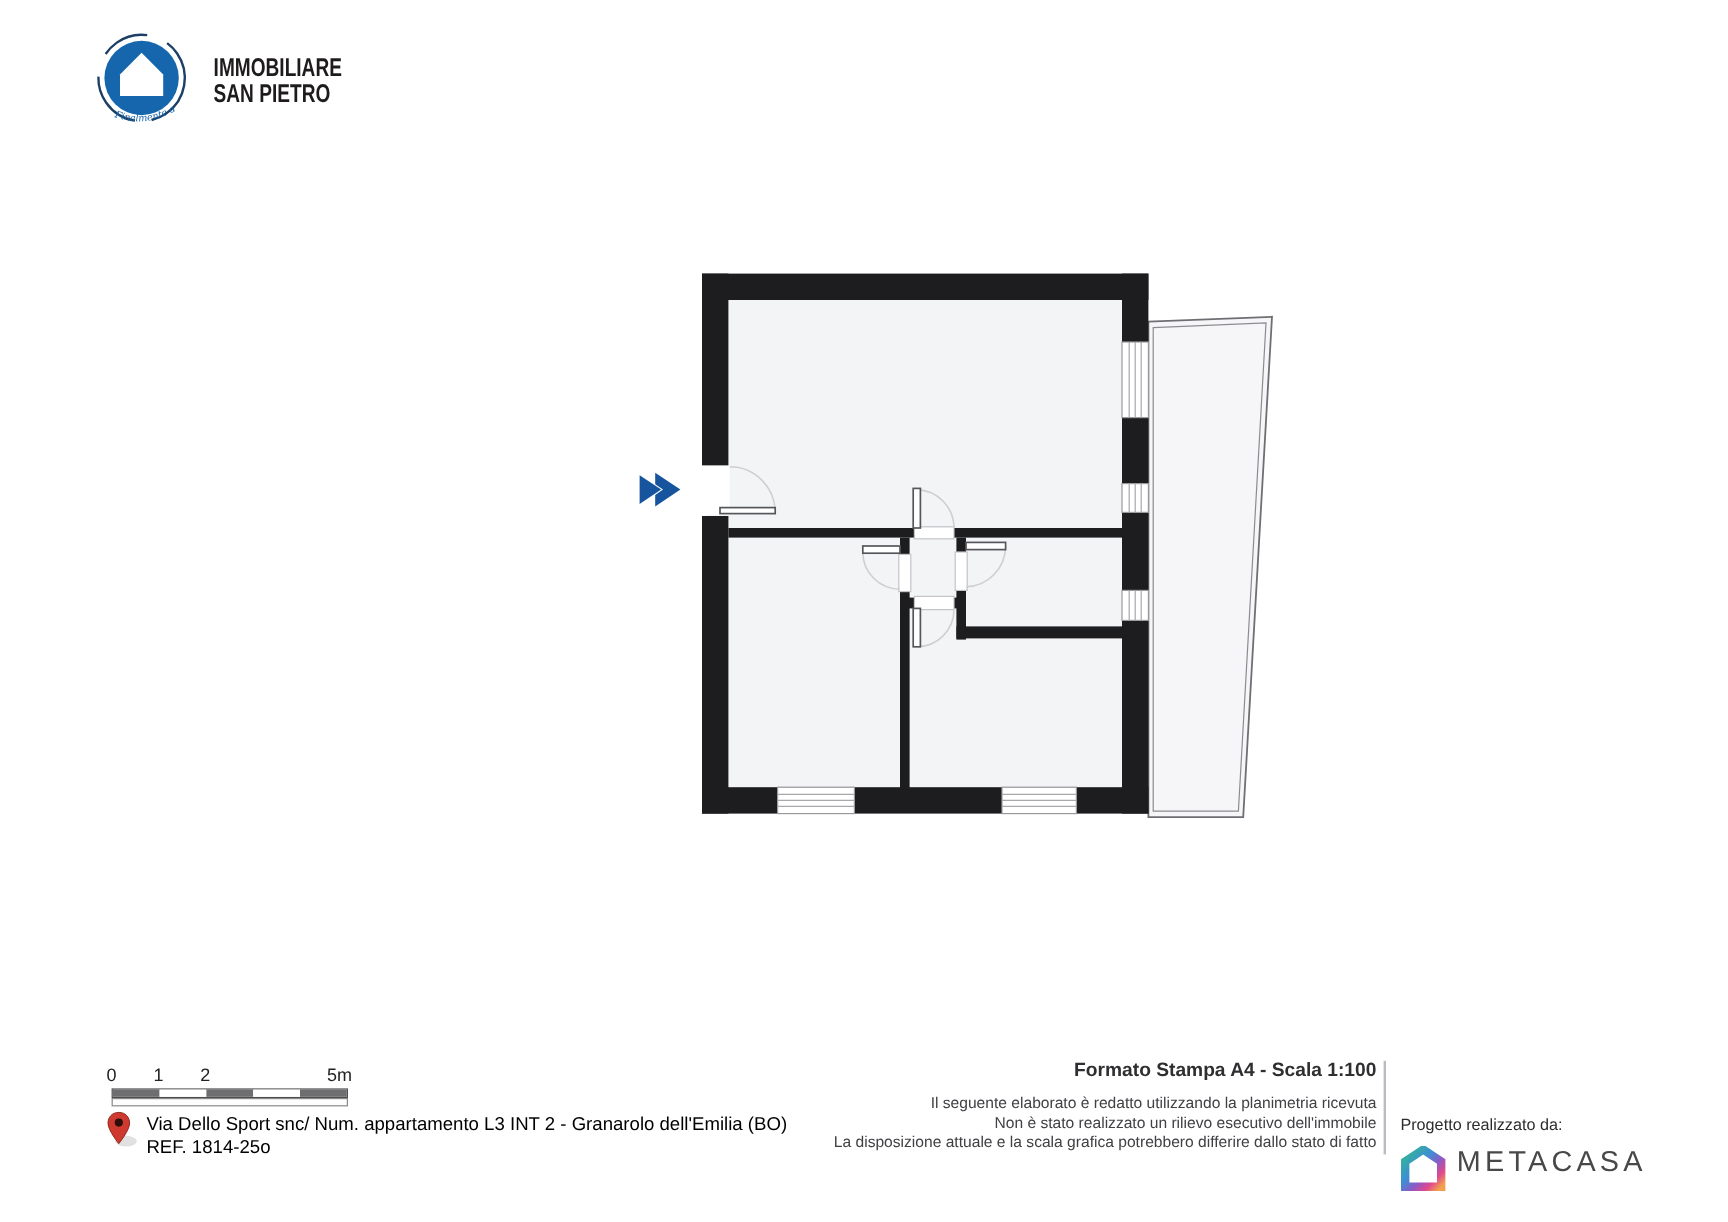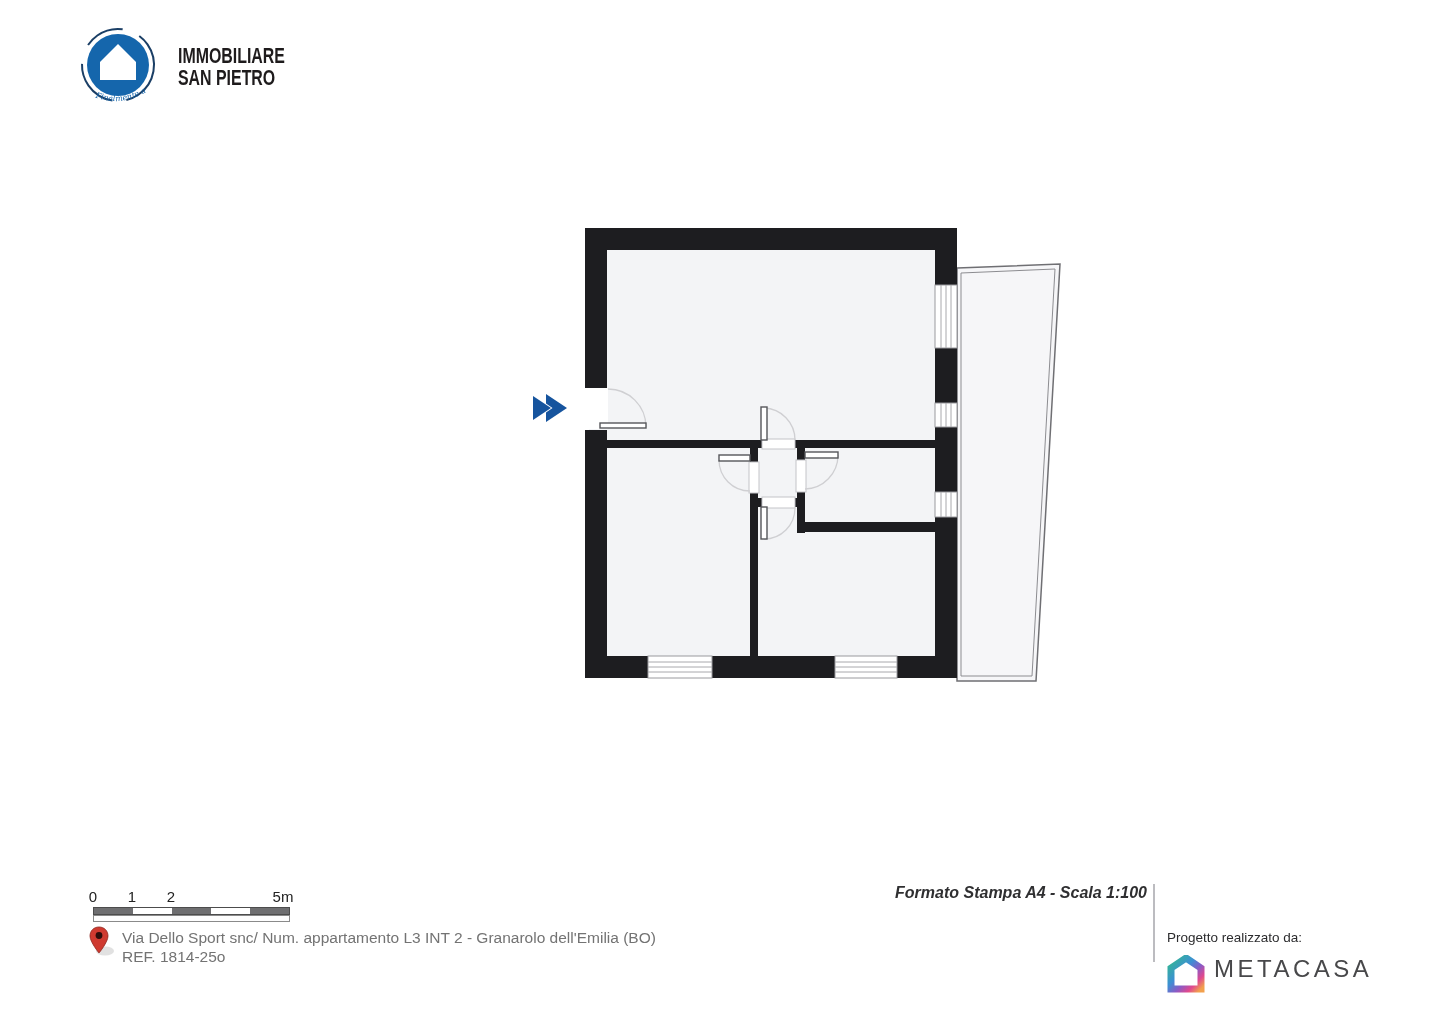--- a/index.html
+++ b/index.html
@@ -22,25 +22,25 @@
   .scalebar .labels span{position:absolute;transform:translateX(-50%);}
   .bar-top{position:absolute;left:5px;top:19px;width:195px;height:6px;
            border:1px solid #4c4c4c;display:flex;box-sizing:content-box;}
   .bar-top .seg{width:39px;height:100%;}
   .seg.dark{background:#6e6e70;}
   .seg.lite{background:#ffffff;}
   .bar-bot{position:absolute;left:5px;top:27px;width:195px;height:5px;
            border:1px solid #8a8a8a;background:#fdfdfd;box-sizing:content-box;}
 
   .address{position:absolute;left:122px;top:928px;font-size:15.5px;
-           line-height:19px;color:#737373;}
+           line-height:19px;color:#000000;}
   .pin{position:absolute;left:88px;top:926px;width:30px;height:30px;}
 
   
-  .printinfo{position:absolute;right:293px;top:884px;text-align:right;width:460px;font-style:italic;}
+  .printinfo{position:absolute;right:293px;top:884px;text-align:right;width:460px;}
   .printinfo .title{font-size:16px;font-weight:bold;color:#2f2f31;}
   .printinfo .disc{margin-top:9px;font-size:13px;line-height:16.5px;color:#414145;}
   .vdivider{position:absolute;left:1153px;top:884px;width:2px;height:78px;background:#bcbcc0;}
   .credits{position:absolute;left:1167px;top:930px;width:240px;}
   .credits .lbl{font-size:13.5px;color:#2c2c2e;}
   .credits .row{display:flex;align-items:flex-start;margin-top:10px;}
   .metacasa-icon{width:38px;height:38px;}
   .metacasa-name{margin-left:9px;font-size:24px;letter-spacing:3.5px;
                  color:#48484a;font-weight:400;}
 </style>
@@ -188,20 +188,25 @@
     <path d="M 11 1 C 5.5 1 2 5 2 10 C 2 16 11 27 11 27 C 11 27 20 16 20 10 C 20 5 16.5 1 11 1 Z" fill="#cf3a30" stroke="#8e241d" stroke-width="0.8"></path>
     <circle cx="11" cy="9.5" r="3.4" fill="#2e0d0b"></circle>
   </svg>
   <div class="address">
     <div>Via Dello Sport snc/ Num. appartamento L3 INT 2 - Granarolo dell'Emilia (BO)</div>
     <div>REF. 1814-25o</div>
   </div>
 
   <div class="printinfo">
     <div class="title">Formato Stampa A4 - Scala 1:100</div>
+    <div class="disc">
+      <div>Il seguente elaborato è redatto utilizzando la planimetria ricevuta</div>
+      <div>Non è stato realizzato un rilievo esecutivo dell'immobile</div>
+      <div>La disposizione attuale e la scala grafica potrebbero differire dallo stato di fatto</div>
+    </div>
   </div>
 
   <div class="vdivider"></div>
 
   <div class="credits">
     <div class="lbl">Progetto realizzato da:</div>
     <div class="row">
       <svg class="metacasa-icon" viewBox="0 0 38 38">
         <defs>
           <linearGradient id="mcgrad" x1="0" y1="0" x2="1" y2="1">

